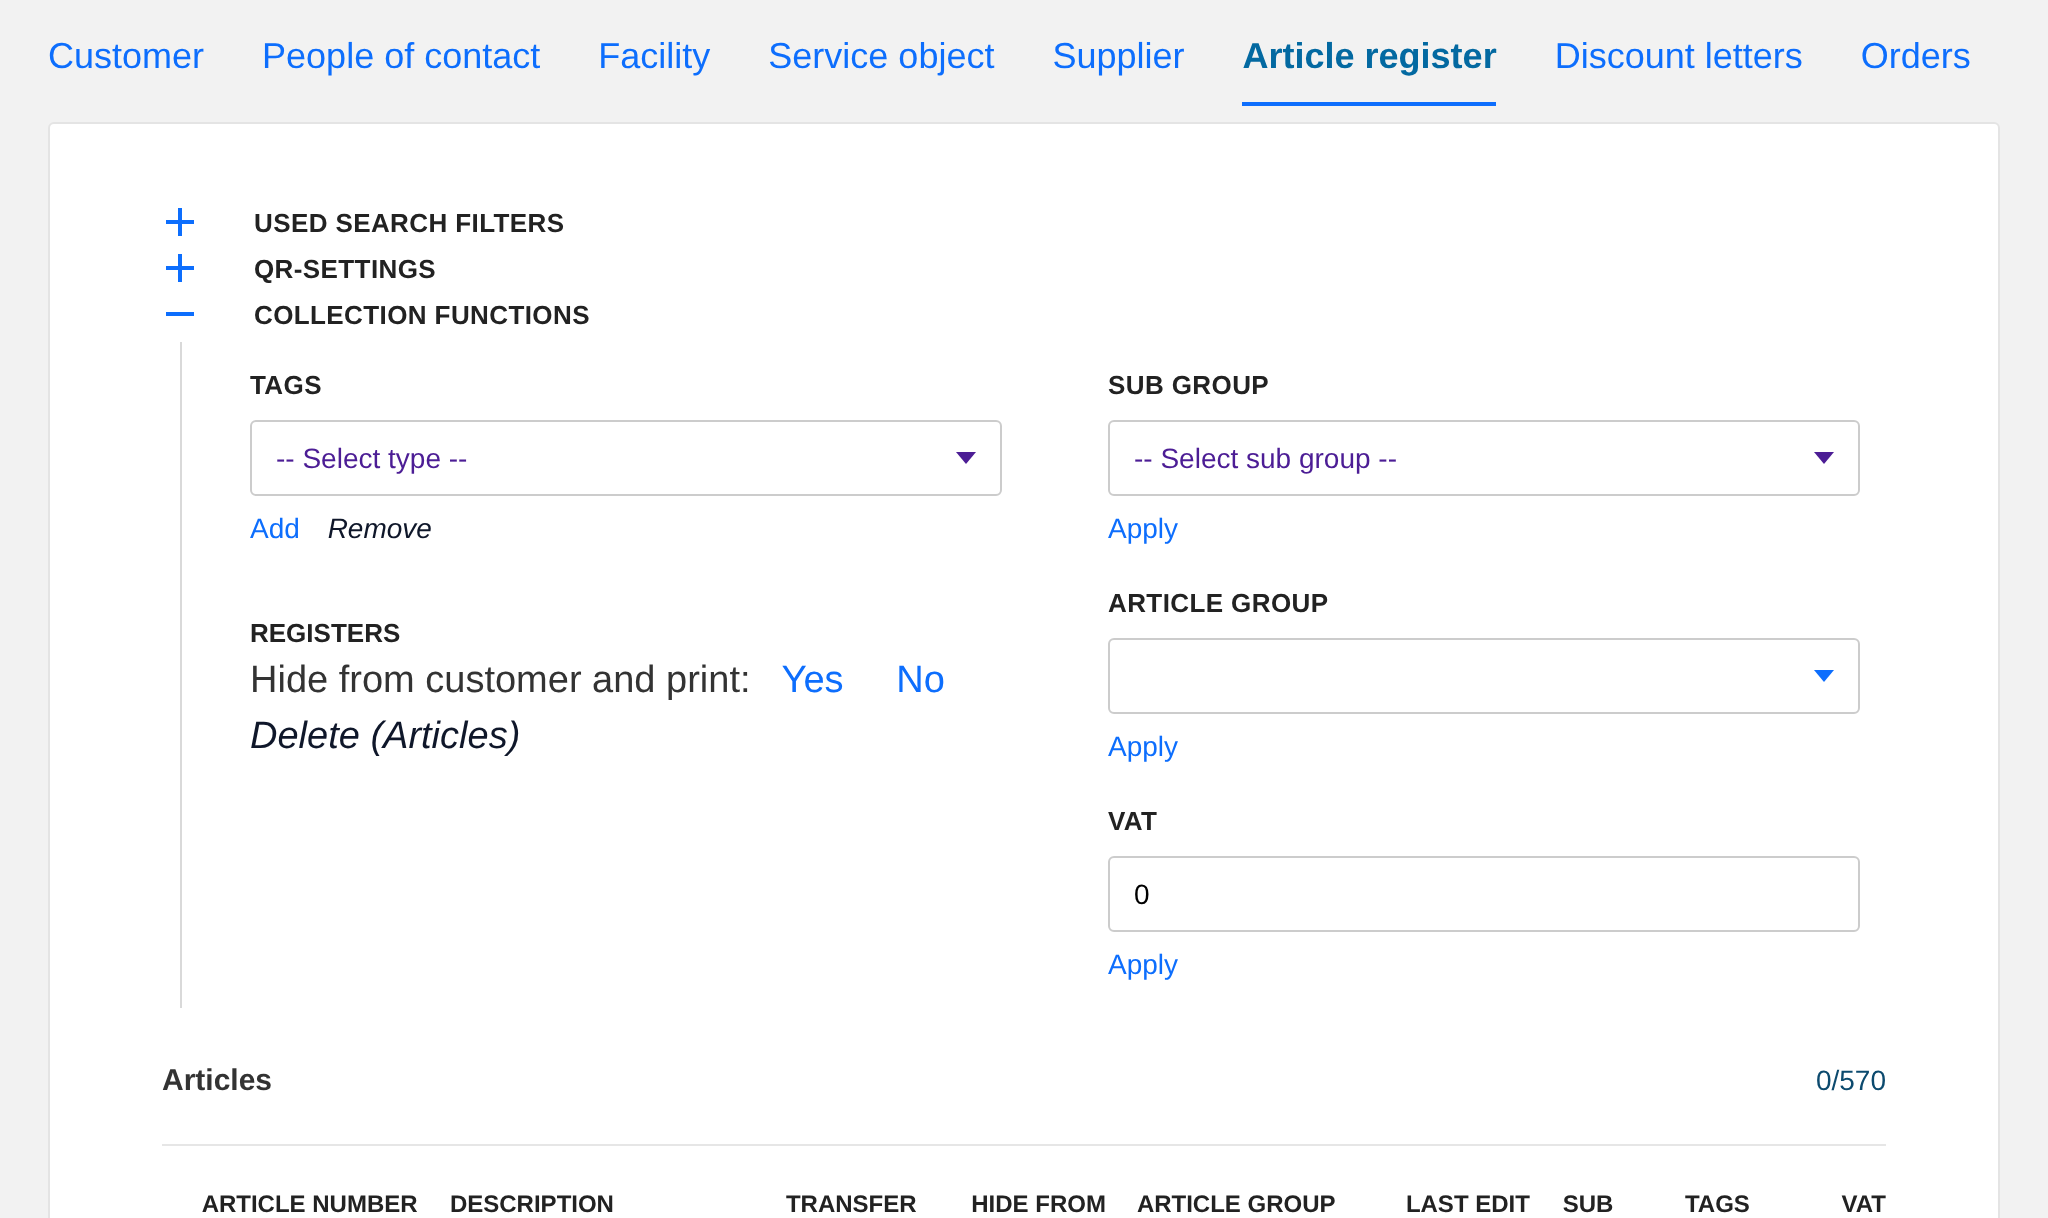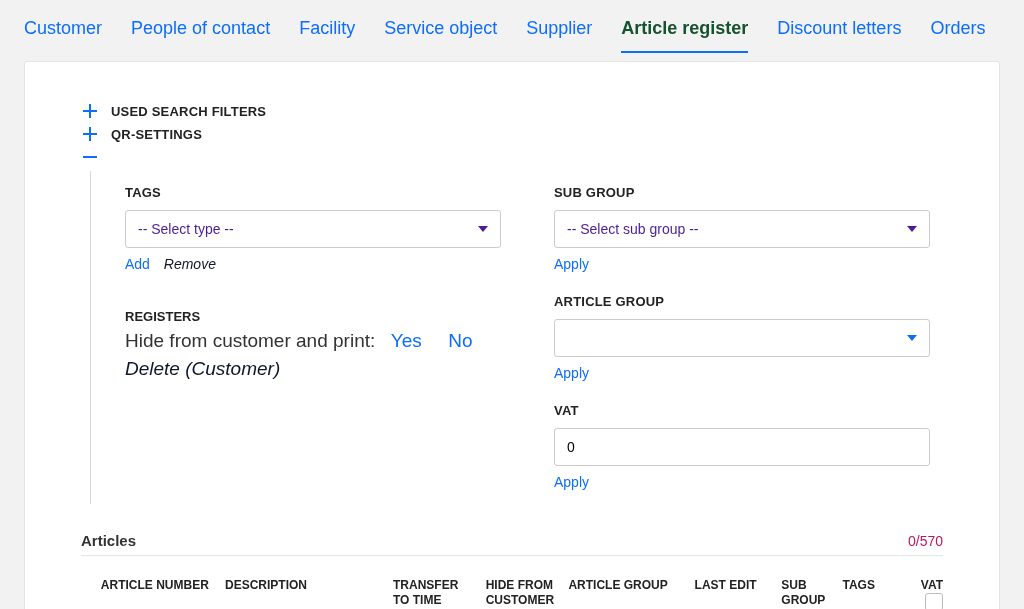--- a/index.html
+++ b/index.html
@@ -16,35 +16,35 @@
     align-items: baseline;
   }
   .tab {
     color: #0d6efd;
     font-size: 18px;
     cursor: pointer;
     padding-bottom: 12px;
     font-weight: 400;
   }
   .tab.active {
-    color: #14532d;
+    color: #0369a1;
     font-weight: 700;
     border-bottom: 2px solid #0d6efd;
   }
   .card {
     background: #fff;
     margin: 8px 24px 0 24px;
     padding: 40px 56px 20px 56px;
     border: 1px solid #e4e4e4;
     border-radius: 3px;
   }
   .collapse-row {
     display: flex;
     align-items: center;
-    gap: 12px;
+    gap: 28px;
     margin-bottom: 5px;
     cursor: pointer;
   }
   .collapse-icon {
     width: 18px;
     height: 18px;
     display: flex;
     align-items: center;
     justify-content: center;
     color: #0d6efd;
@@ -123,41 +123,41 @@
     max-width: 376px;
     display: block;
   }
   .mt { margin-top: 22px; }
   .articles-hdr {
     display: flex;
     justify-content: space-between;
     align-items: baseline;
     margin-top: 28px;
     border-bottom: 1px solid #e6e6e6;
-    padding-bottom: 6px;
+    padding-bottom: 23px;
   }
   .articles-title { font-weight: 700; font-size: 15px; }
-  .articles-count { font-size: 14px; color: #be185d; text-align: right; }
+  .articles-count { font-size: 14px; color: #0c4a6e; text-align: right; }
   .tbl-head {
     display: flex;
     padding-top: 22px;
     font-weight: 700;
     font-size: 12px;
     color: #222;
     text-transform: uppercase;
     gap: 8px;
     align-items: flex-start;
   }
   .th { line-height: 1.25; }
   .th-artnum { width: 118px; }
   .th-desc { width: 160px; flex-shrink:0; }
   .th-transfer { width: 86px; }
   .th-hide { width: 76px; }
   .th-group { width: 120px; }
-  .th-last { width: 80px; }
+  .th-last { width: 80px; text-align: center; }
   .th-sub { width: 54px; }
   .th-tags { width: 56px; }
   .th-vat { width: 38px; text-align:right; }
   .chk {
     width: 18px; height: 18px;
     border: 1px solid #bbb;
     border-radius: 3px;
     display: inline-block;
     vertical-align: top;
     margin-left: 6px;
@@ -198,20 +198,21 @@
     </span>
     <span class="collapse-label">QR-SETTINGS</span>
   </div>
 
   <div class="collapse-row">
     <span class="collapse-icon">
       <svg viewBox="0 0 16 16">
           <path d="M1 7h14v2H1z" fill="#0d6efd"></path>
         </svg>
     </span>
+    <span class="collapse-label">COLLECTION FUNCTIONS</span>
   </div>
 
   <div class="collection-body">
 
     <div class="col">
       <div class="section-label">TAGS</div>
       <div class="select-wrap">
         <span>-- Select type --</span>
         <span class="caret"></span>
       </div>
@@ -223,21 +224,21 @@
       <div class="reg-block">
         <div class="reg-label">REGISTERS</div>
         <div class="reg-row">
           <span>Hide from customer and print:</span>
           <span>&nbsp;</span>
           <span class="link">Yes</span>
           <span>&nbsp;&nbsp;&nbsp;</span>
           <span class="link">No</span>
         </div>
         <div class="reg-row">
-          <span class="link-danger">Delete (Customer)</span>
+          <span class="link-danger">Delete (Articles)</span>
         </div>
       </div>
     </div>
 
     <div class="col">
       <div class="section-label">SUB GROUP</div>
       <div class="select-wrap">
         <span>-- Select sub group --</span>
         <span class="caret"></span>
       </div>

